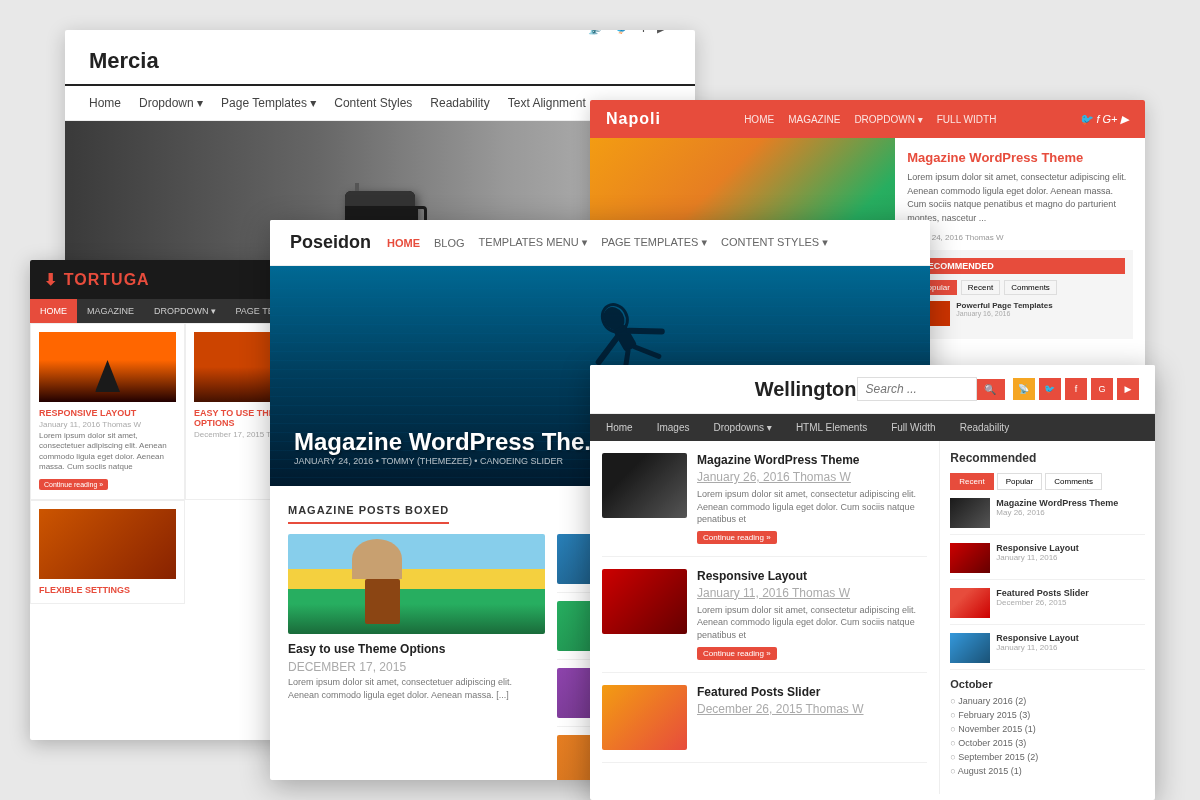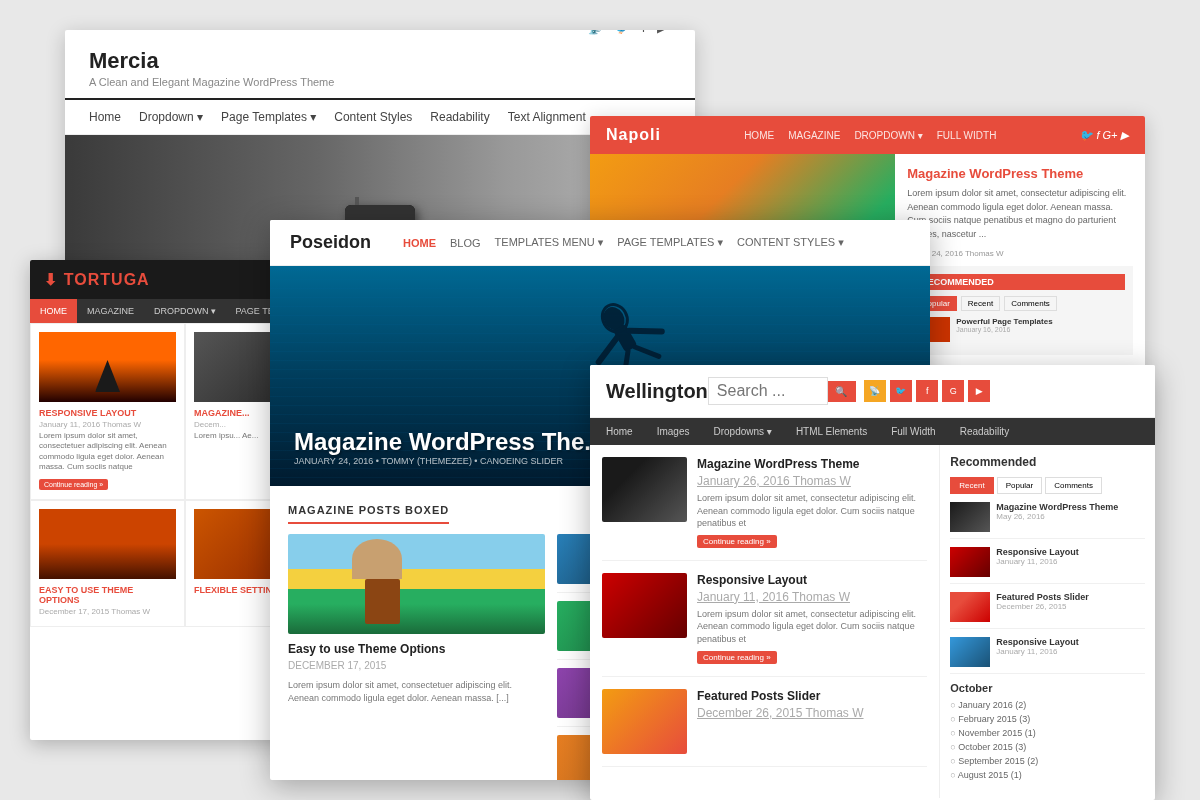--- a/index.html
+++ b/index.html
@@ -187,21 +187,21 @@
       color: #fff;
       font-size: 7px;
       padding: 2px 5px;
       margin-top: 4px;
       border-radius: 2px;
     }
 
     
     .napoli-window {
       position: absolute;
-      top: 116px;
+      top: 100px;
       left: 590px;
       width: 555px;
       height: 310px;
       background: #fff;
       box-shadow: 0 4px 20px rgba(0,0,0,0.2);
       overflow: hidden;
       border-radius: 2px;
       z-index: 3;
     }
     .napoli-header {
@@ -336,21 +336,21 @@
       box-shadow: 0 6px 30px rgba(0,0,0,0.3);
       overflow: hidden;
       border-radius: 2px;
       z-index: 10;
     }
     .poseidon-header {
       background: #fff;
       padding: 12px 20px;
       display: flex;
       align-items: center;
-      gap: 32px;
+      gap: 16px;
       border-bottom: 1px solid #eee;
     }
     .poseidon-logo {
       font-size: 18px;
       font-weight: bold;
       color: #222;
     }
     .poseidon-nav {
       display: flex;
       gap: 14px;
@@ -411,23 +411,23 @@
     .poseidon-post-main-img.beach {
       background: linear-gradient(to bottom, #87CEEB 40%, #F4D03F 40%, #F4D03F 55%, #27AE60 55%);
     }
     .poseidon-post-title {
       font-size: 12px;
       font-weight: bold;
       color: #222;
       margin-bottom: 4px;
     }
     .poseidon-post-meta {
-      font-size: 10px;
+      font-size: 12px;
       color: #aaa;
-      margin-bottom: 8px;
+      margin-bottom: 2px;
     }
     .poseidon-post-text {
       font-size: 9px;
       color: #777;
       line-height: 1.4;
     }
     .poseidon-posts-side {
       width: 58%;
       display: flex;
       flex-direction: column;
@@ -468,39 +468,40 @@
       box-shadow: 0 6px 30px rgba(0,0,0,0.3);
       overflow: hidden;
       border-radius: 2px;
       z-index: 15;
     }
     .wellington-header {
       background: #fff;
       padding: 12px 16px;
       display: flex;
       align-items: center;
-      justify-content: flex-start;
+      justify-content: flex-end;
       border-bottom: 1px solid #eee;
     }
     .wellington-logo {
       font-size: 20px;
       font-weight: bold;
       color: #222;
     }
     .wellington-search {
       display: flex;
       align-items: center;
       gap: 0;
     }
     .wellington-search-input {
       border: 1px solid #ddd;
       padding: 4px 8px;
-      font-size: 16px;
+      font-size: 12px;
       outline: none;
       width: 120px;
+      font-style: italic;
     }
     .wellington-search-btn {
       background: #e74c3c;
       color: #fff;
       border: none;
       padding: 5px 8px;
       font-size: 10px;
       cursor: pointer;
     }
     .wellington-icons {
@@ -678,21 +679,20 @@
 
     .clearfix::after { content: ''; display: table; clear: both; }
   </style>
 </head>
 <body>
 
 <div class="mercia-window">
   <div class="mercia-header clearfix">
     <div class="mercia-icons">📡 🐦 f ▶</div>
     <div class="mercia-title">Mercia</div>
-    <div class="mercia-subtitle">A Clean and Elegant Magazine WordPress Theme</div>
   </div>
   <div class="mercia-nav">
     <span>Home</span>
     <span>Dropdown ▾</span>
     <span>Page Templates ▾</span>
     <span>Content Styles</span>
     <span>Readability</span>
     <span>Text Alignment</span>
   </div>
   <div class="mercia-hero">
@@ -747,26 +747,20 @@
   </div>
   <div class="tortuga-posts">
     <div class="tortuga-post">
       <div class="tortuga-post-img post-img-ship" style="background:linear-gradient(to bottom, #ff6600 40%, #220000 100%);position:relative;overflow:hidden;">
         <div style="position:absolute;bottom:10px;left:50%;transform:translateX(-50%);width:25px;height:32px;background:#1a1a1a;clip-path:polygon(50% 0%, 100% 100%, 0% 100%);"></div>
       </div>
       <div class="tortuga-post-tag">RESPONSIVE LAYOUT</div>
       <div class="tortuga-post-meta">January 11, 2016  Thomas W</div>
       <div class="tortuga-post-text">Lorem ipsum dolor sit amet, consectetuer adipiscing elit. Aenean commodo ligula eget dolor. Aenean massa. Cum sociis natque</div>
       <div class="tortuga-btn">Continue reading »</div>
-    </div>
-    <div class="tortuga-post">
-      <div class="tortuga-post-img" style="background:linear-gradient(135deg,#555,#222);"></div>
-      <div class="tortuga-post-tag">MAGAZINE...</div>
-      <div class="tortuga-post-meta">Decem...</div>
-      <div class="tortuga-post-text">Lorem ipsu... Ae...</div>
     </div>
     <div class="tortuga-post">
       <div class="tortuga-post-img" style="background:linear-gradient(to bottom, #cc4400 50%, #441100 100%);"></div>
       <div class="tortuga-post-tag">EASY TO USE THEME OPTIONS</div>
       <div class="tortuga-post-meta">December 17, 2015  Thomas W</div>
     </div>
     <div class="tortuga-post">
       <div class="tortuga-post-img" style="background:linear-gradient(135deg,#cc5500,#882200);"></div>
       <div class="tortuga-post-tag">FLEXIBLE SETTINGS</div>
     </div>

